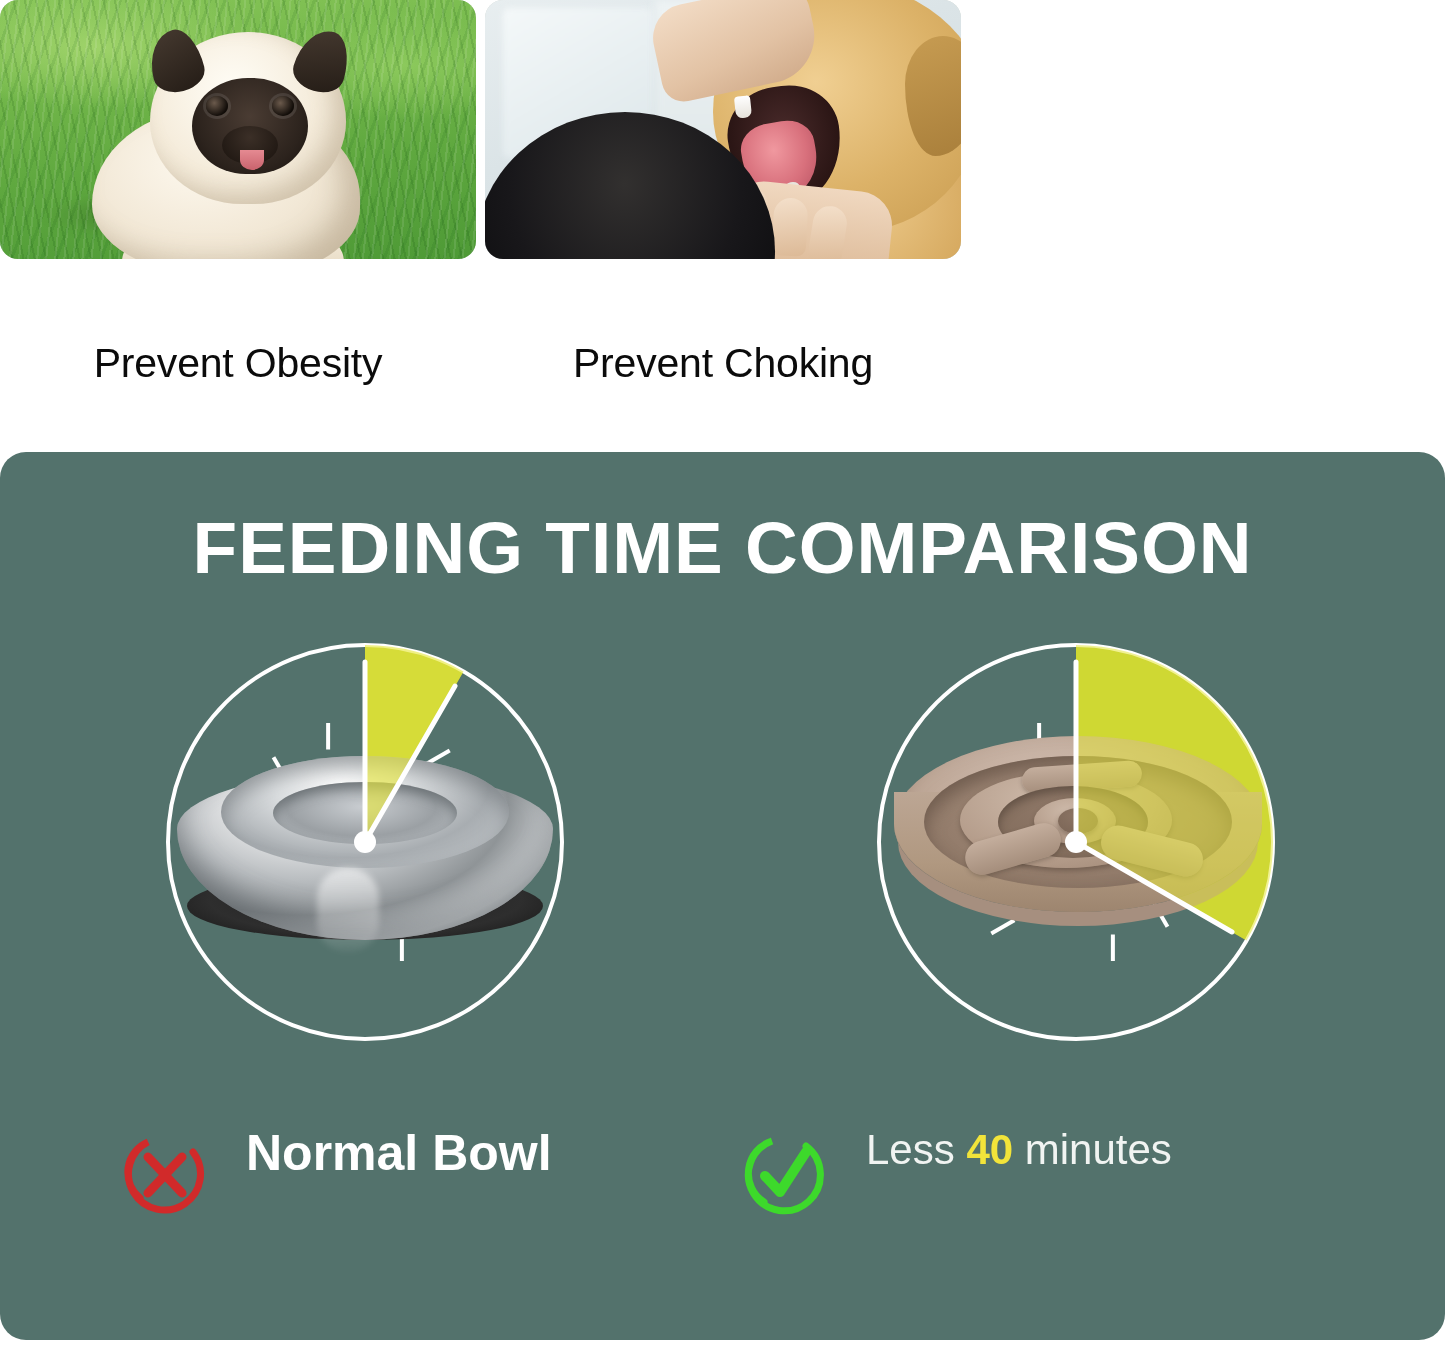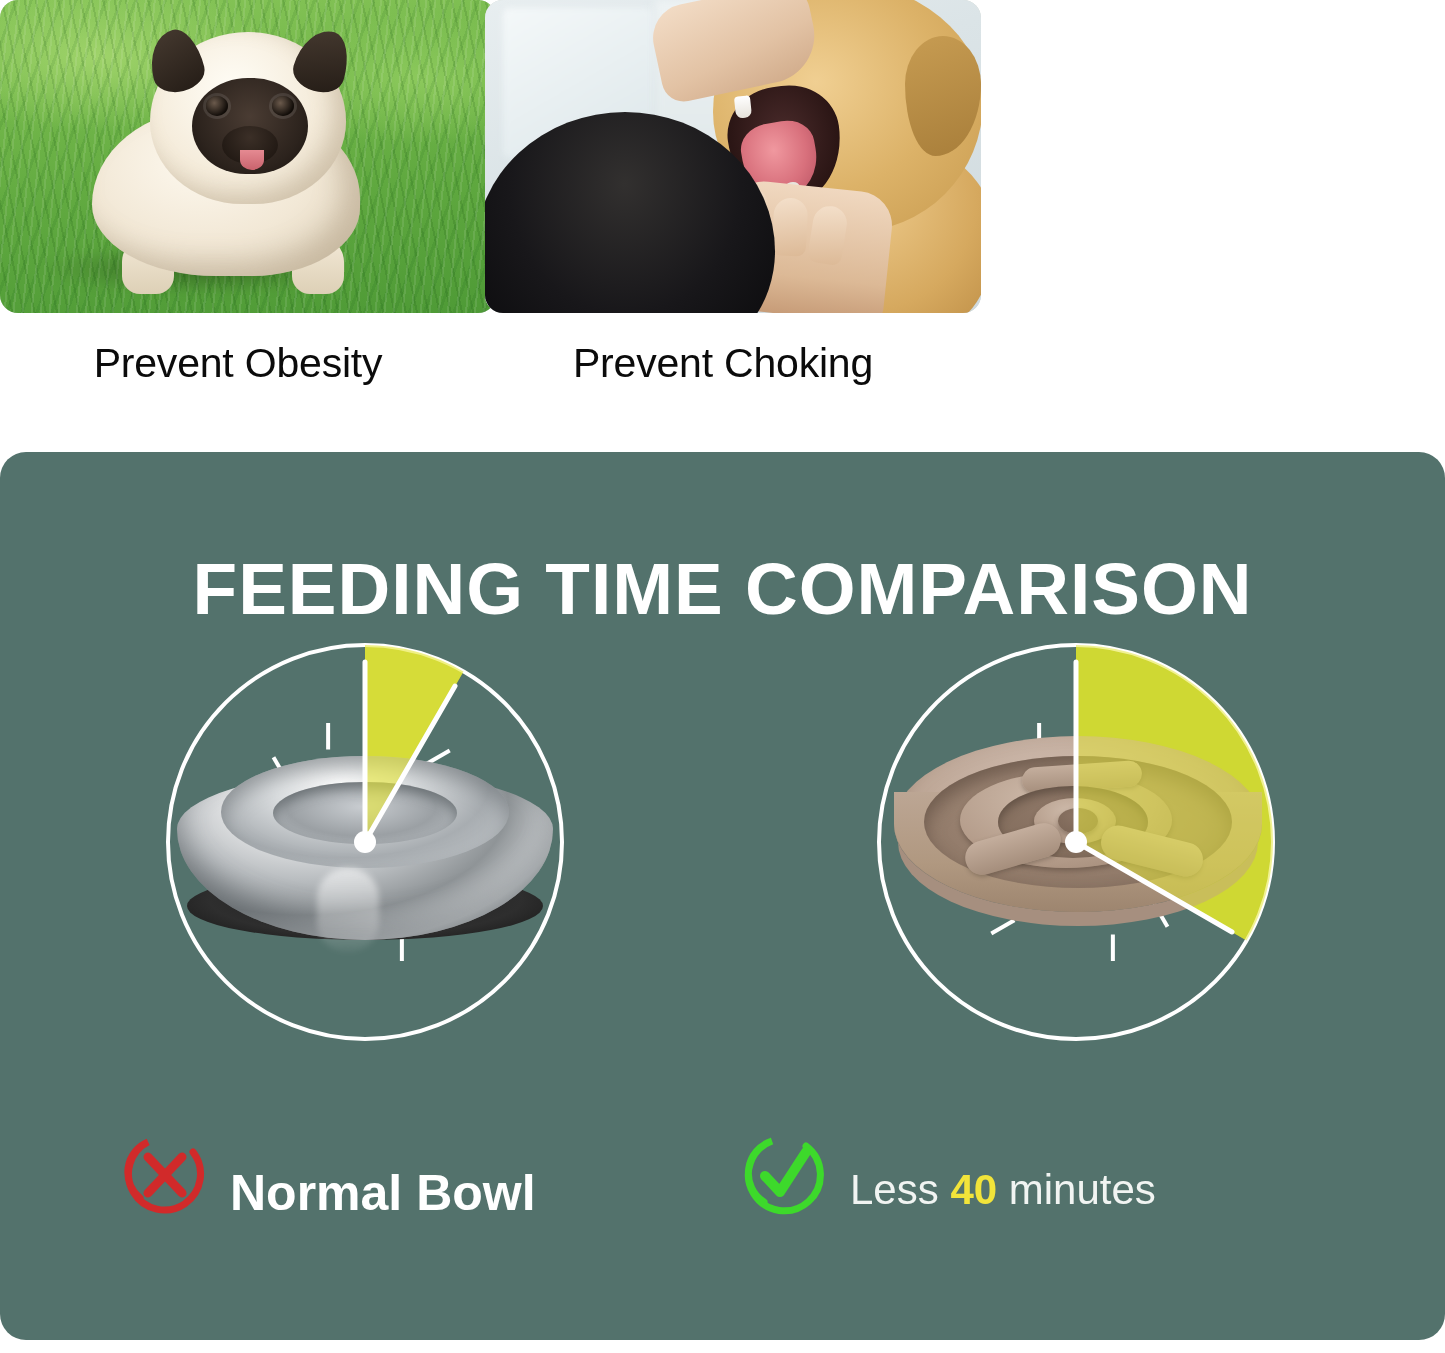--- a/index.html
+++ b/index.html
@@ -21,22 +21,21 @@
     position: absolute;
     left: 0;
     top: 0;
     width: 1445px;
     height: 440px;
   }
   .benefit-card {
     position: absolute;
     top: 0;
     width: 476px;
-    height: 313px;
-    padding-left: 20px;
+    height: 259px;
   }
   .benefit-card.c0 { left: 0px; }
   .benefit-card.c1 { left: 485px; }
   .benefit-card.c2 { left: 970px; }
 
   .photo {
     position: absolute;
     left: 0; top: 0;
     width: 100%;
     height: 100%;
@@ -306,21 +305,20 @@
     left: 0;
     top: 54px;
     width: 100%;
     text-align: center;
     color: #ffffff;
     font-family: "Liberation Sans Narrow", "Liberation Sans", sans-serif;
     font-size: 73px;
     font-weight: 700;
     letter-spacing: 1px;
     white-space: nowrap;
-    margin-top: 41px;
   }
 
   
   .clock {
     position: absolute;
     top: 180px;
     width: 420px;
     height: 420px;
   }
   .clock.left  { left: 155px; }
@@ -438,23 +436,22 @@
   .result.left  { left: 122px; }
   .result.right { left: 742px; }
 
   .verdict-icon {
     position: absolute;
     left: 0; top: 8px;
     width: 86px; height: 86px;
   }
   .result-text {
     position: absolute;
-    left: 108px;
+    left: 124px;
     top: 0;
-    margin-top: 40px;
   }
   .result-title {
     color: #ffffff;
     font-family: "Liberation Sans Narrow", "Liberation Sans", sans-serif;
     font-size: 50px;
     font-weight: 700;
     line-height: 58px;
     white-space: nowrap;
   }
   .result-sub {

